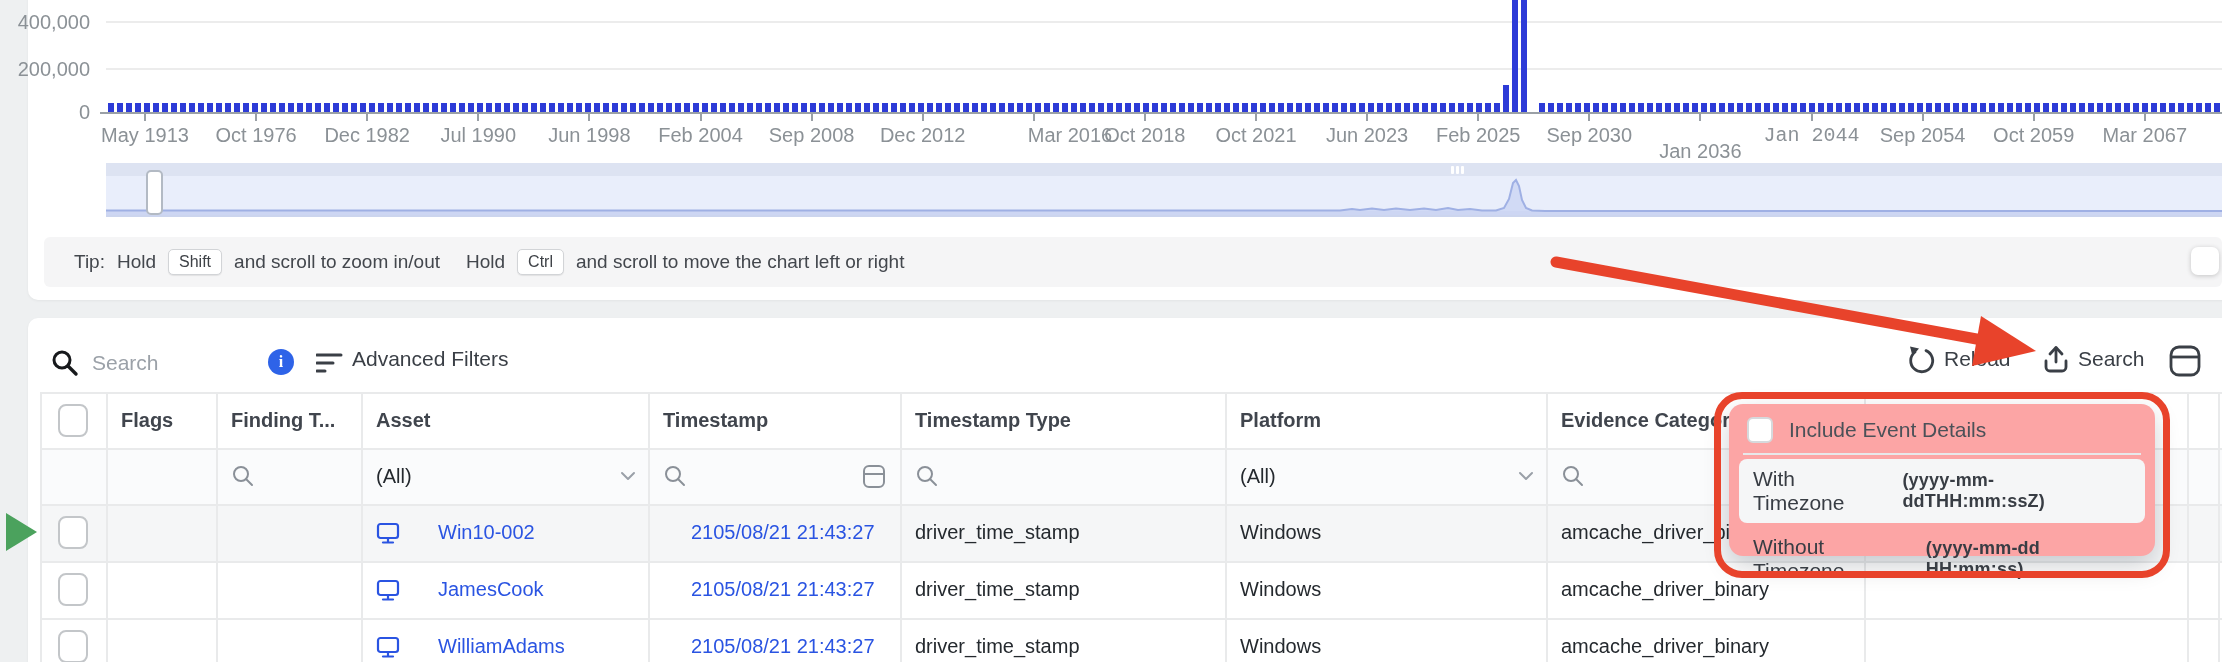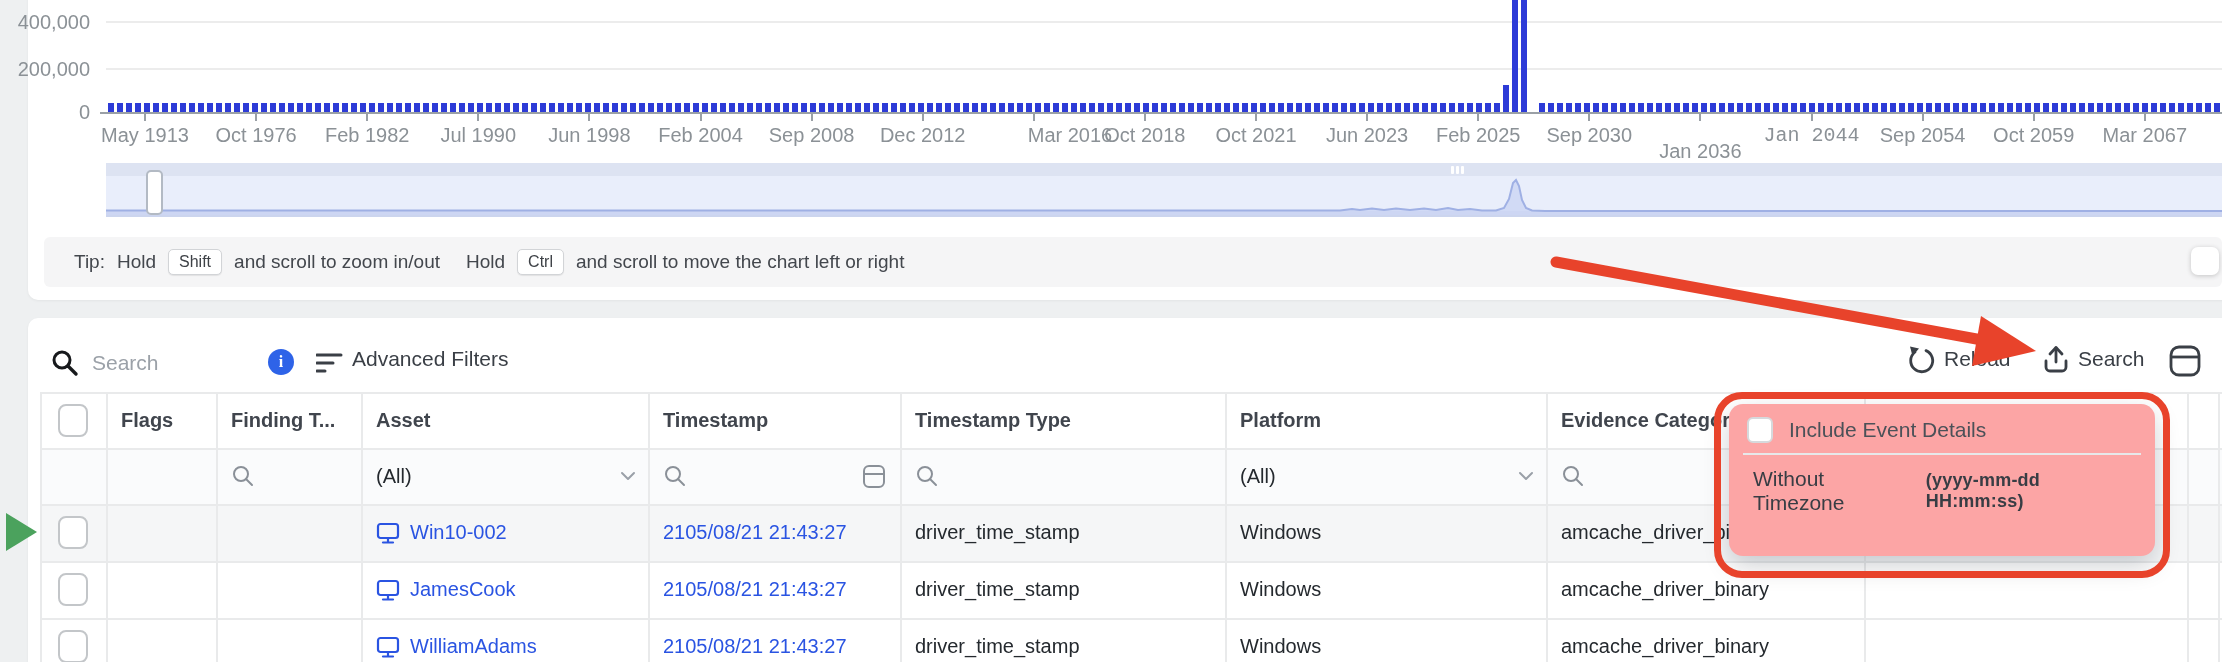--- a/index.html
+++ b/index.html
@@ -47,21 +47,21 @@
   
   .vline{position:absolute;width:1.5px;background:#e9eaeb;}
   .hline{position:absolute;height:1.5px;background:#e9eaeb;left:40px;width:2182px;}
   .hcell{position:absolute;font-size:20px;font-weight:bold;color:#40454d;display:flex;align-items:center;
          padding-left:15px;box-sizing:border-box;white-space:nowrap;overflow:hidden;}
   .fcell,.dcell{position:absolute;display:flex;align-items:center;padding-left:15px;box-sizing:border-box;
          font-size:20px;color:#24292e;white-space:nowrap;overflow:hidden;}
   .all-select{color:#24292e;font-size:20px;display:flex;align-items:center;width:100%;padding-right:12px;}
   .all-select .spacer{flex:1;}
   .cbx{position:absolute;width:30px;height:33px;background:#fff;border:2px solid #c3c6c9;border-radius:8px;box-sizing:border-box;}
-  .link{color:#2a54e2;}
+  .link{color:#2a54e2;margin-left:28px;}
   .row-bg{position:absolute;left:40px;width:2182px;}
 
   
   .dropdown-panel{position:absolute;left:1729px;top:404px;width:426px;height:152px;background:#fca5a5;
                   border-radius:14px;box-shadow:0 10px 26px rgba(15,23,42,0.2);z-index:30;box-sizing:border-box;}
   .dd-check-row{display:flex;align-items:center;padding:13px 16px 8px 18px;}
   .dd-checkbox{width:26px;height:26px;border:2px solid #d6d9dc;border-radius:6px;box-sizing:border-box;background:#fff;}
   .dd-check-label{margin-left:16px;font-size:21px;color:#4b5158;}
   .dd-divider{height:1.5px;background:#e7e8ea;margin:2px 14px 4px 14px;}
   .dd-option{margin:4px 10px;padding:8px 14px;border-radius:8px;display:flex;align-items:baseline;font-size:21px;color:#383d44;}
@@ -322,21 +322,21 @@
       <div class="bar" style="left: 2205px; width: 5.5px; height: 9.4px; background: rgb(45, 59, 215);"></div>
       <div class="bar" style="left: 2214px; width: 5.5px; height: 9.4px; background: rgb(45, 59, 215);"></div>
     </div>
   <div class="axis-line"></div>
   <div id="x-axis">
       <div class="x-tick" style="left: 144px;"></div>
       <div class="x-label" style="left: 145px;">May 1913</div>
       <div class="x-tick" style="left: 255.1px;"></div>
       <div class="x-label" style="left: 256.1px;">Oct 1976</div>
       <div class="x-tick" style="left: 366.2px;"></div>
-      <div class="x-label" style="left: 367.2px;">Feb 1982</div>
+      <div class="x-label" style="left: 367.2px;">Dec 1982</div>
       <div class="x-tick" style="left: 477.3px;"></div>
       <div class="x-label" style="left: 478.3px;">Jul 1990</div>
       <div class="x-tick" style="left: 588.4px;"></div>
       <div class="x-label" style="left: 589.4px;">Jun 1998</div>
       <div class="x-tick" style="left: 699.5px;"></div>
       <div class="x-label" style="left: 700.5px;">Feb 2004</div>
       <div class="x-tick" style="left: 810.6px;"></div>
       <div class="x-label" style="left: 811.6px;">Sep 2008</div>
       <div class="x-tick" style="left: 921.7px;"></div>
       <div class="x-label" style="left: 922.7px;">Dec 2012</div>
@@ -558,20 +558,24 @@
   <svg class="overlay" style="z-index:20" width="60" height="662" viewBox="0 0 60 662">
     <polygon points="6,513 37,532 6,551" fill="#4ba25d"></polygon>
   </svg>
 
   <div class="dropdown-panel">
     <div class="dd-check-row">
       <div class="dd-checkbox"></div>
       <div class="dd-check-label">Include Event Details</div>
     </div>
     <div class="dd-divider"></div>
+    <div class="dd-option hl">
+      <span>With Timezone</span>
+      <span class="dd-format">(yyyy-mm-ddTHH:mm:ssZ)</span>
+    </div>
     <div class="dd-option">
       <span>Without Timezone</span>
       <span class="dd-format">(yyyy-mm-dd HH:mm:ss)</span>
     </div>
   </div>
 
   <div class="red-ring"></div>
   <svg class="overlay" width="2222" height="662" viewBox="0 0 2222 662">
     <line x1="1556" y1="262" x2="1982" y2="340" stroke="#e8432b" stroke-width="11" stroke-linecap="round"></line>
     <polygon points="2036,351 1972,366 1981,316" fill="#e8432b"></polygon>

